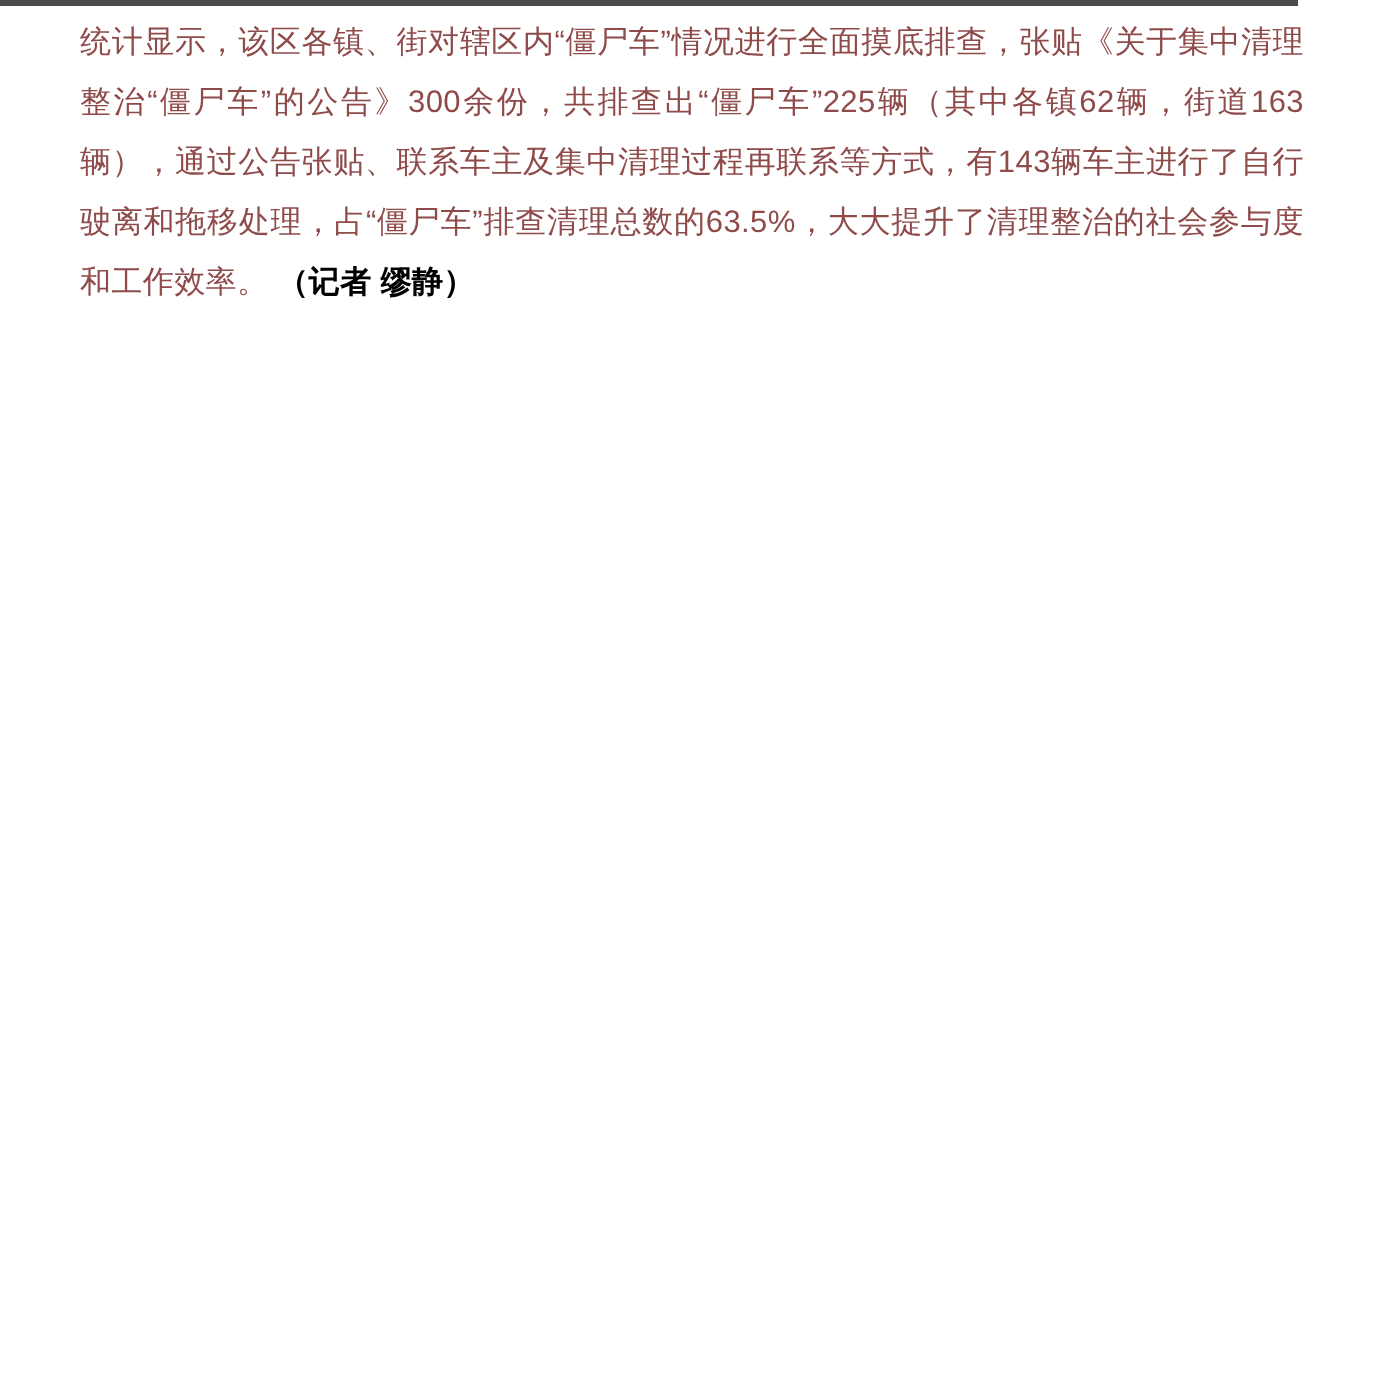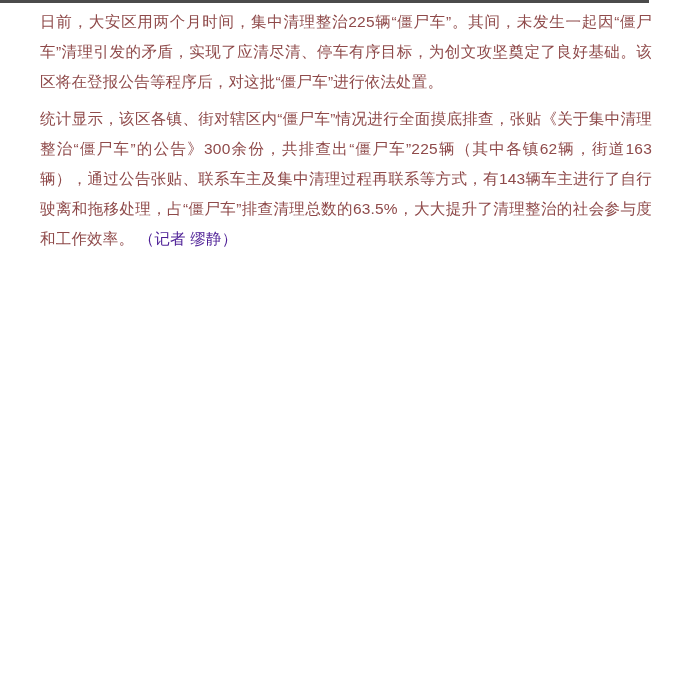--- a/index.html
+++ b/index.html
@@ -28,28 +28,27 @@
     line-height: 30px;
     color: #8f4a4a;
     text-align: justify;
     letter-spacing: 0.2px;
   }
   .article p {
     margin: 0 0 7px 0;
     padding: 0;
   }
   .credit {
-    color: #4c1d95;
-    font-weight: normal;
+    color: #000000;
+    font-weight: bold;
   }
 </style>
 </head>
 <body>
 
 <div class="top-bar"></div>
 
 <div class="article">
-  <p>日前，大安区用两个月时间，集中清理整治225辆“僵尸车”。其间，未发生一起因“僵尸车”清理引发的矛盾，实现了应清尽清、停车有序目标，为创文攻坚奠定了良好基础。该区将在登报公告等程序后，对这批“僵尸车”进行依法处置。</p>
   <p>
     <span>统计显示，该区各镇、街对辖区内“僵尸车”情况进行全面摸底排查，张贴《关于集中清理整治“僵尸车”的公告》300余份，共排查出“僵尸车”225辆（其中各镇62辆，街道163辆），通过公告张贴、联系车主及集中清理过程再联系等方式，有143辆车主进行了自行驶离和拖移处理，占“僵尸车”排查清理总数的63.5%，大大提升了清理整治的社会参与度和工作效率。</span>
     <span class="credit">（记者 缪静）</span>
   </p>
 </div>
 
 </body></html>

